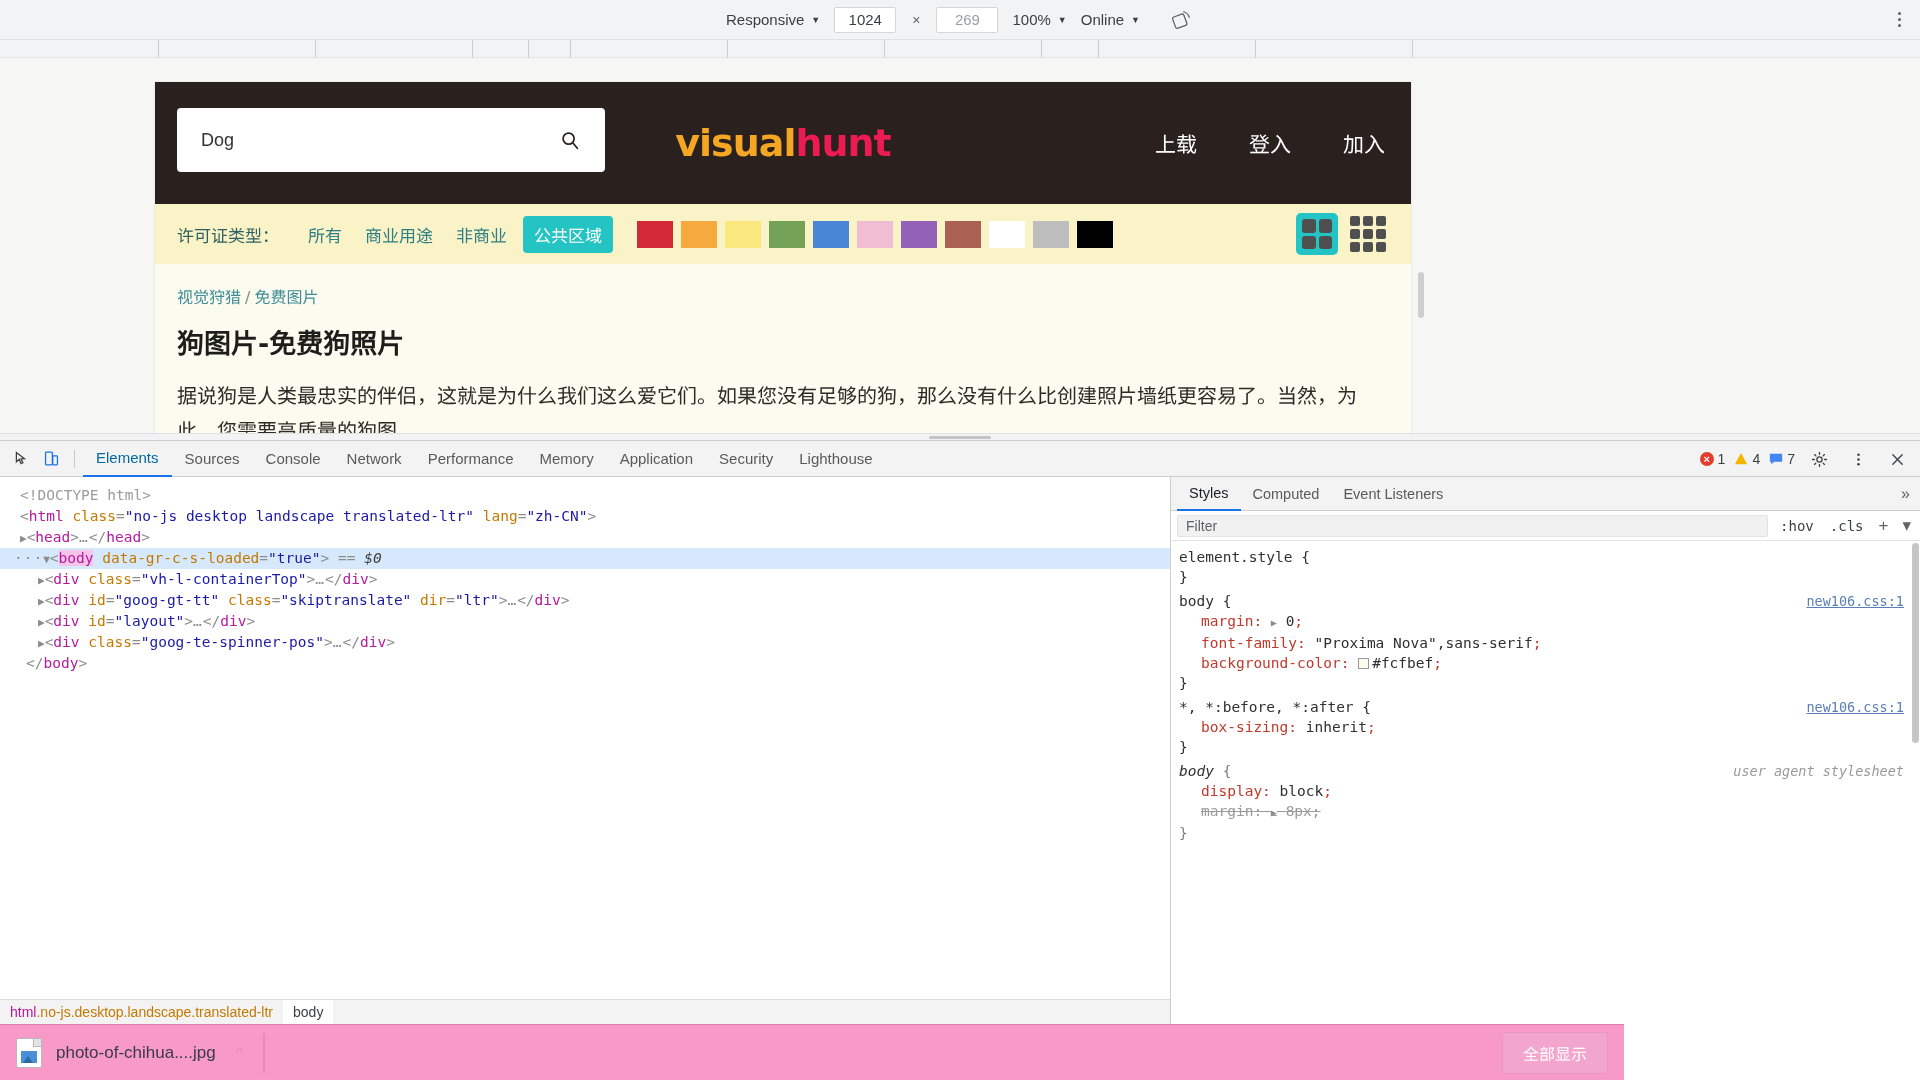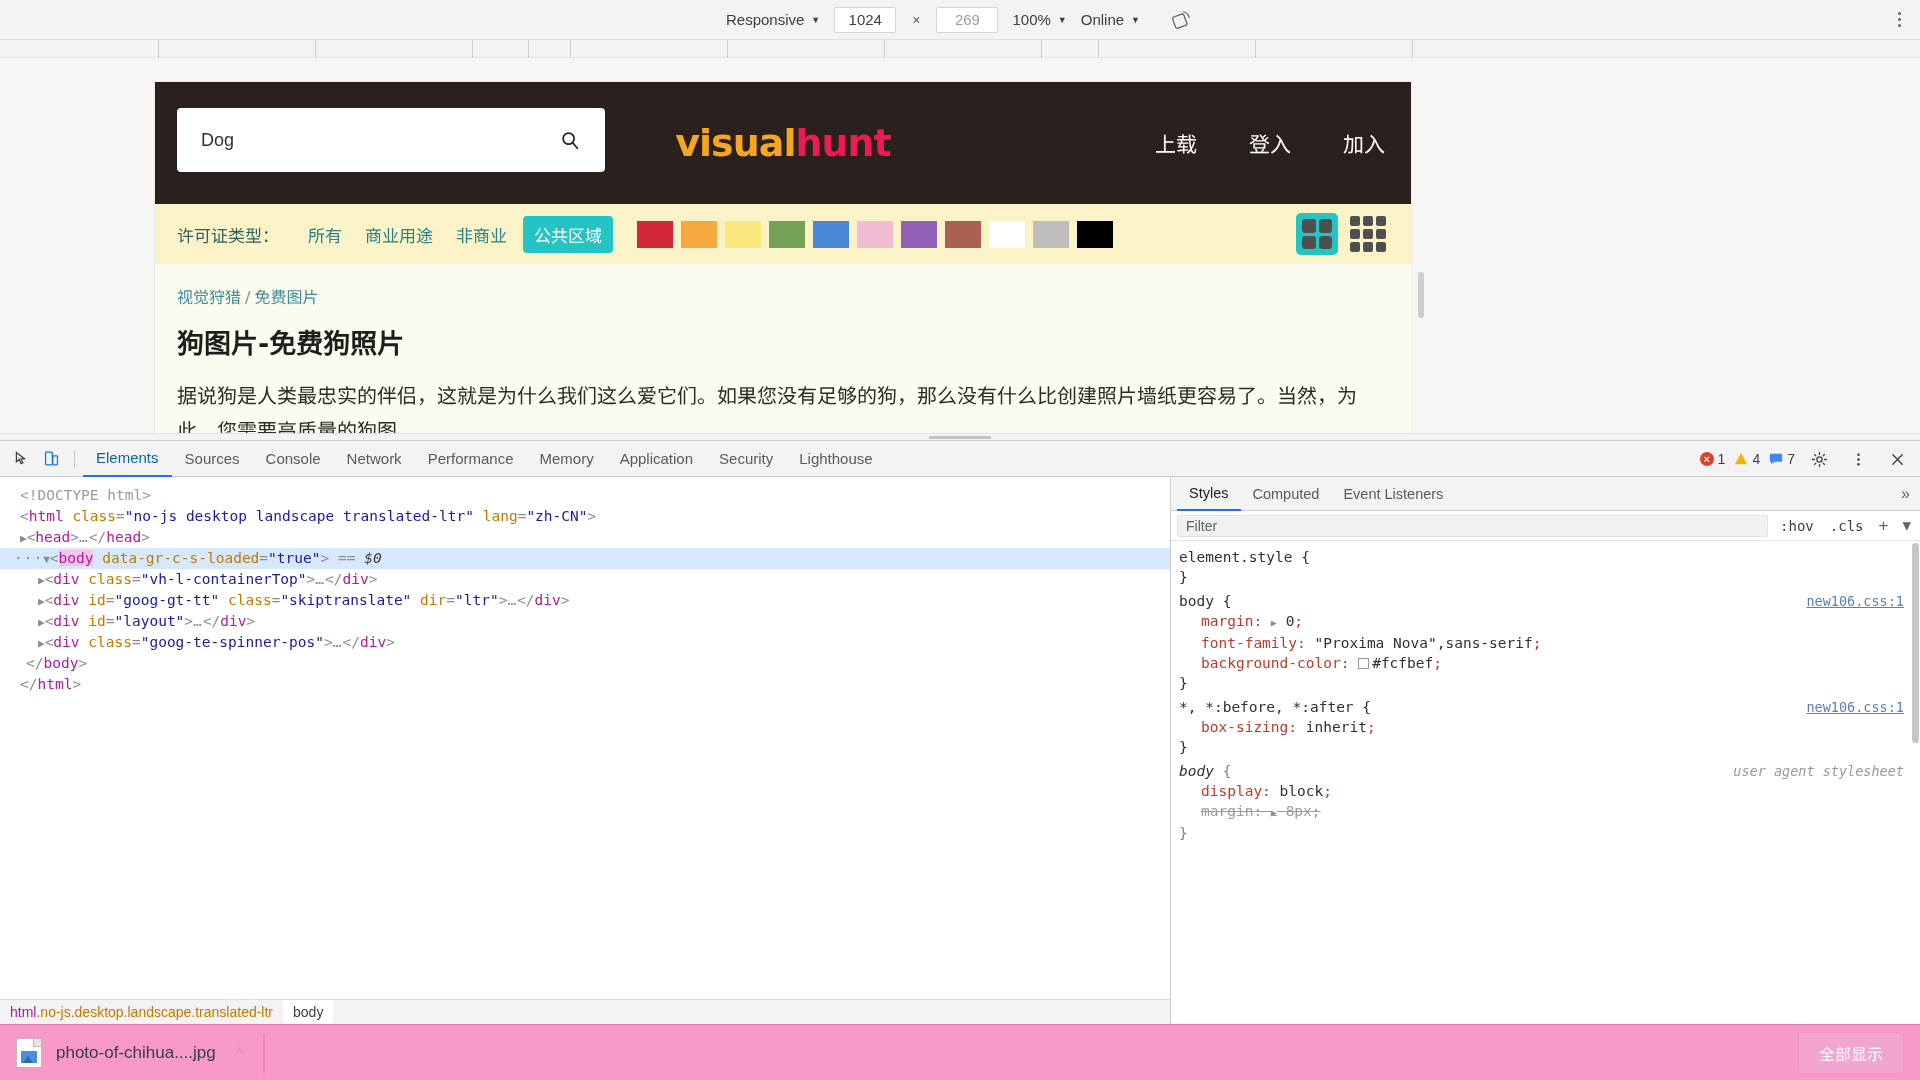--- a/index.html
+++ b/index.html
@@ -282,21 +282,21 @@
   }
   .strike { text-decoration: line-through; color: #9a9a9a; }
   .tri { color: #8c8c8c; font-size: 10px; }
   .st-scroll {
     position: absolute; right: 1px; top: 66px; width: 7px; height: 200px;
     background: #c6c6c6; border-radius: 4px;
   }
 
   
   .shelf {
-    position: absolute; left: 0; bottom: 0; width: 1920px; height: 56px;
+    position: absolute; left: 0; bottom: 0; width: 1624px; height: 56px;
     background: #f79ac8; border-top: 1px solid #e07bb0;
     display: flex; align-items: center; padding: 0 16px;
   }
   .dl-item { display: flex; align-items: center; gap: 14px; }
   .file-icon {
     width: 26px; height: 30px; background: #fff; border: 1px solid #b9b9b9;
     border-radius: 2px; position: relative; display: flex;
     align-items: flex-end; justify-content: center; padding-bottom: 4px;
   }
   .file-icon .img {
@@ -546,21 +546,20 @@
           <div class="dom-line" style="padding-left:24px"><span class="arrow">▶</span><span class="tok-punc">&lt;</span><span class="tok-tag">div</span> <span class="tok-attr">class</span><span class="tok-punc">=</span><span class="tok-val">"vh-l-containerTop"</span><span class="tok-punc">&gt;</span><span class="dots">…</span><span class="tok-punc">&lt;/</span><span class="tok-tag">div</span><span class="tok-punc">&gt;</span></div>
 
           <div class="dom-line" style="padding-left:24px"><span class="arrow">▶</span><span class="tok-punc">&lt;</span><span class="tok-tag">div</span> <span class="tok-attr">id</span><span class="tok-punc">=</span><span class="tok-val">"goog-gt-tt"</span> <span class="tok-attr">class</span><span class="tok-punc">=</span><span class="tok-val">"skiptranslate"</span> <span class="tok-attr">dir</span><span class="tok-punc">=</span><span class="tok-val">"ltr"</span><span class="tok-punc">&gt;</span><span class="dots">…</span><span class="tok-punc">&lt;/</span><span class="tok-tag">div</span><span class="tok-punc">&gt;</span></div>
 
           <div class="dom-line" style="padding-left:24px"><span class="arrow">▶</span><span class="tok-punc">&lt;</span><span class="tok-tag">div</span> <span class="tok-attr">id</span><span class="tok-punc">=</span><span class="tok-val">"layout"</span><span class="tok-punc">&gt;</span><span class="dots">…</span><span class="tok-punc">&lt;/</span><span class="tok-tag">div</span><span class="tok-punc">&gt;</span></div>
 
           <div class="dom-line" style="padding-left:24px"><span class="arrow">▶</span><span class="tok-punc">&lt;</span><span class="tok-tag">div</span> <span class="tok-attr">class</span><span class="tok-punc">=</span><span class="tok-val">"goog-te-spinner-pos"</span><span class="tok-punc">&gt;</span><span class="dots">…</span><span class="tok-punc">&lt;/</span><span class="tok-tag">div</span><span class="tok-punc">&gt;</span></div>
 
           <div class="dom-line" style="padding-left:12px"><span class="tok-punc">&lt;/</span><span class="tok-tag">body</span><span class="tok-punc">&gt;</span></div>
 
-          <div class="dom-line"><span class="tok-punc">&lt;/</span><span class="tok-tag">html</span><span class="tok-punc">&gt;</span></div>
         </div>
 
         <div class="breadcrumb-bar">
           <span class="bc-crumb">
               <span class="bc-tag">html</span>
               <span class="bc-cls">.no-js.desktop.landscape.translated-ltr</span>
             </span>
           <span class="bc-crumb last">body</span>
         </div>
       </div>

